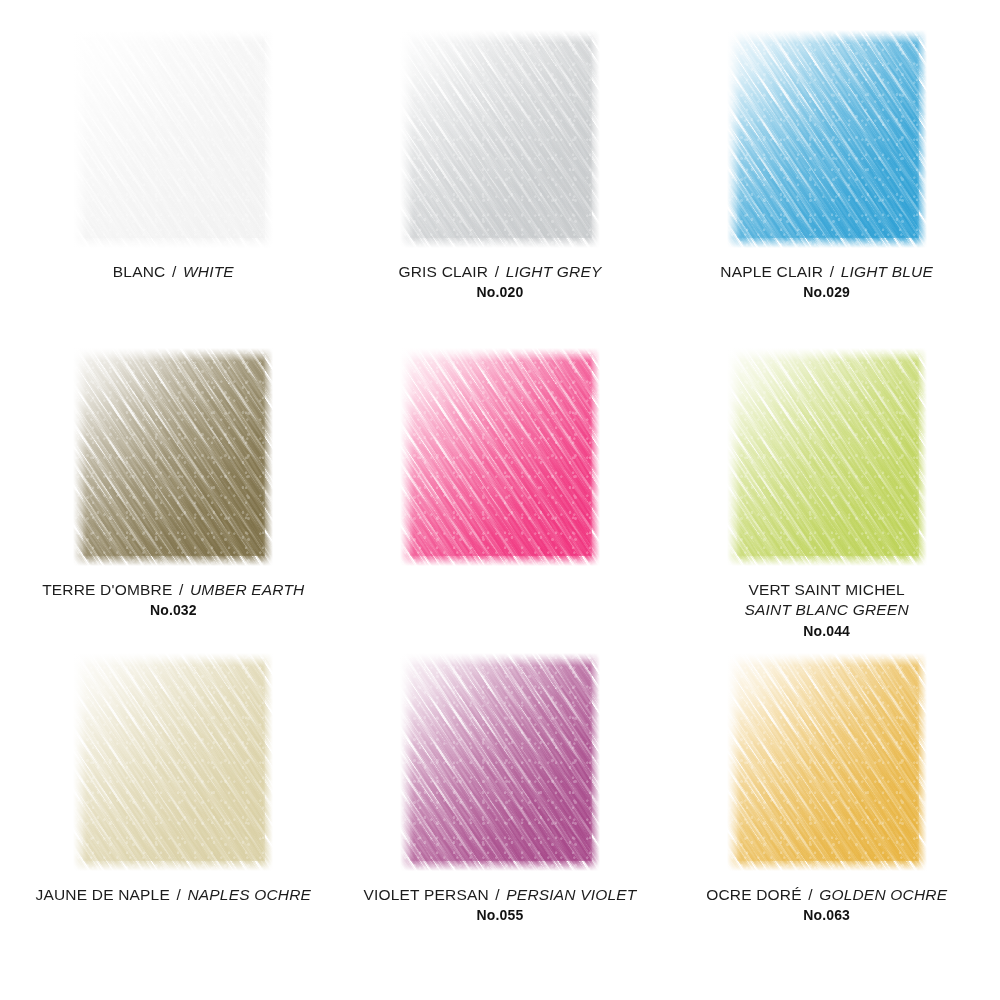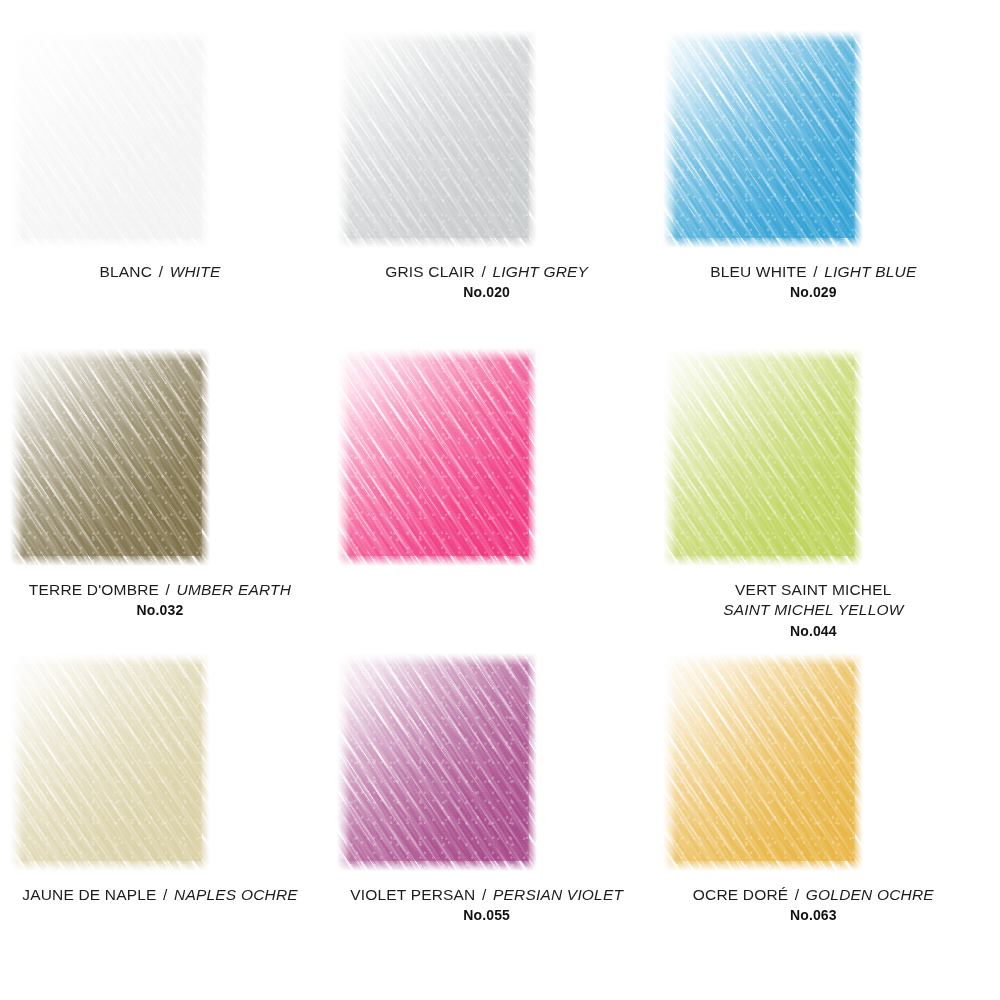--- a/index.html
+++ b/index.html
@@ -22,20 +22,21 @@
     height: 1000px;
     display: grid;
     grid-template-columns: repeat(3, 1fr);
     grid-template-rows: 318px 305px 305px;
     padding: 30px 10px 40px 10px;
   }
 
   .swatch-cell {
     display: flex;
     flex-direction: column;
+    align-items: center;
   }
 
   
   .swatch-art-wrap {
     width: 200px;
     height: 218px;
     position: relative;
     flex: 0 0 auto;
   }
 
@@ -189,21 +190,21 @@
           <div class="layer-wash" style="background: linear-gradient(135deg, rgba(43, 159, 212, 0) 4%, rgba(43, 159, 212, 0.18) 26%, rgba(43, 159, 212, 0.55) 52%, rgba(43, 159, 212, 0.86) 74%, rgba(43, 159, 212, 0.95) 100%);"></div>
           <div class="layer-coarse" style="background-image: repeating-linear-gradient(56deg, rgba(0, 0, 0, 0) 0px, rgba(0, 0, 0, 0) 4.6px, rgba(43, 159, 212, 0.8) 5px, rgba(43, 159, 212, 0.8) 10.6px, rgba(0, 0, 0, 0) 11px), repeating-linear-gradient(56deg, rgba(0, 0, 0, 0) 0px, rgba(0, 0, 0, 0) 14.8px, rgba(43, 159, 212, 0.55) 15.2px, rgba(43, 159, 212, 0.55) 18.6px, rgba(0, 0, 0, 0) 19px), repeating-linear-gradient(56deg, rgba(0, 0, 0, 0) 0px, rgba(0, 0, 0, 0) 4.4px, rgba(116, 192, 227, 0.45) 4.8px, rgba(116, 192, 227, 0.45) 6.6px, rgba(0, 0, 0, 0) 7px);"></div>
           <div class="layer-fine" style="background-image: repeating-linear-gradient(58deg, rgba(0, 0, 0, 0) 0px, rgba(0, 0, 0, 0) 1.8px, rgba(43, 159, 212, 0.62) 2.2px, rgba(43, 159, 212, 0.62) 3.8px, rgba(0, 0, 0, 0) 4.2px), repeating-linear-gradient(53deg, rgba(0, 0, 0, 0) 0px, rgba(0, 0, 0, 0) 2.9px, rgba(43, 159, 212, 0.45) 3.3px, rgba(43, 159, 212, 0.45) 5.6px, rgba(0, 0, 0, 0) 6px);"></div>
           <div class="layer-cross" style="background-image: repeating-linear-gradient(47deg, rgba(0, 0, 0, 0) 0px, rgba(0, 0, 0, 0) 5.6px, rgba(43, 159, 212, 0.55) 6px, rgba(43, 159, 212, 0.55) 8.6px, rgba(0, 0, 0, 0) 9px), repeating-linear-gradient(62deg, rgba(0, 0, 0, 0) 0px, rgba(0, 0, 0, 0) 10px, rgba(116, 192, 227, 0.5) 10.4px, rgba(116, 192, 227, 0.5) 12.6px, rgba(0, 0, 0, 0) 13px);"></div>
           <div class="layer-grain"></div>
           <div class="layer-falloff"></div>
           <div class="layer-edge"></div>
         </div>
       </div>
       <div class="swatch-caption">
-        <div class="caption-names"><span class="name-fr">BLEU WHITE</span> <span class="name-sep">/</span> <span class="name-en">LIGHT BLUE</span></div>
+        <div class="caption-names"><span class="name-fr">NAPLE CLAIR</span> <span class="name-sep">/</span> <span class="name-en">LIGHT BLUE</span></div>
         <div class="caption-number">No.029</div>
       </div>
     </div>
     <div class="swatch-cell">
       <div class="swatch-art-wrap">
         <div class="swatch-art">
           <div class="layer-wash" style="background: linear-gradient(135deg, rgba(122, 108, 67, 0) 4%, rgba(122, 108, 67, 0.18) 26%, rgba(122, 108, 67, 0.55) 52%, rgba(122, 108, 67, 0.86) 74%, rgba(122, 108, 67, 0.95) 100%);"></div>
           <div class="layer-coarse" style="background-image: repeating-linear-gradient(56deg, rgba(0, 0, 0, 0) 0px, rgba(0, 0, 0, 0) 4.6px, rgba(122, 108, 67, 0.8) 5px, rgba(122, 108, 67, 0.8) 10.6px, rgba(0, 0, 0, 0) 11px), repeating-linear-gradient(56deg, rgba(0, 0, 0, 0) 0px, rgba(0, 0, 0, 0) 14.8px, rgba(122, 108, 67, 0.55) 15.2px, rgba(122, 108, 67, 0.55) 18.6px, rgba(0, 0, 0, 0) 19px), repeating-linear-gradient(56deg, rgba(0, 0, 0, 0) 0px, rgba(0, 0, 0, 0) 4.4px, rgba(167, 155, 118, 0.45) 4.8px, rgba(167, 155, 118, 0.45) 6.6px, rgba(0, 0, 0, 0) 7px);"></div>
           <div class="layer-fine" style="background-image: repeating-linear-gradient(58deg, rgba(0, 0, 0, 0) 0px, rgba(0, 0, 0, 0) 1.8px, rgba(122, 108, 67, 0.62) 2.2px, rgba(122, 108, 67, 0.62) 3.8px, rgba(0, 0, 0, 0) 4.2px), repeating-linear-gradient(53deg, rgba(0, 0, 0, 0) 0px, rgba(0, 0, 0, 0) 2.9px, rgba(122, 108, 67, 0.45) 3.3px, rgba(122, 108, 67, 0.45) 5.6px, rgba(0, 0, 0, 0) 6px);"></div>
           <div class="layer-cross" style="background-image: repeating-linear-gradient(47deg, rgba(0, 0, 0, 0) 0px, rgba(0, 0, 0, 0) 5.6px, rgba(122, 108, 67, 0.55) 6px, rgba(122, 108, 67, 0.55) 8.6px, rgba(0, 0, 0, 0) 9px), repeating-linear-gradient(62deg, rgba(0, 0, 0, 0) 0px, rgba(0, 0, 0, 0) 10px, rgba(167, 155, 118, 0.5) 10.4px, rgba(167, 155, 118, 0.5) 12.6px, rgba(0, 0, 0, 0) 13px);"></div>
@@ -240,21 +241,21 @@
           <div class="layer-fine" style="background-image: repeating-linear-gradient(58deg, rgba(0, 0, 0, 0) 0px, rgba(0, 0, 0, 0) 1.8px, rgba(188, 210, 85, 0.62) 2.2px, rgba(188, 210, 85, 0.62) 3.8px, rgba(0, 0, 0, 0) 4.2px), repeating-linear-gradient(53deg, rgba(0, 0, 0, 0) 0px, rgba(0, 0, 0, 0) 2.9px, rgba(188, 210, 85, 0.45) 3.3px, rgba(188, 210, 85, 0.45) 5.6px, rgba(0, 0, 0, 0) 6px);"></div>
           <div class="layer-cross" style="background-image: repeating-linear-gradient(47deg, rgba(0, 0, 0, 0) 0px, rgba(0, 0, 0, 0) 5.6px, rgba(188, 210, 85, 0.55) 6px, rgba(188, 210, 85, 0.55) 8.6px, rgba(0, 0, 0, 0) 9px), repeating-linear-gradient(62deg, rgba(0, 0, 0, 0) 0px, rgba(0, 0, 0, 0) 10px, rgba(212, 226, 140, 0.5) 10.4px, rgba(212, 226, 140, 0.5) 12.6px, rgba(0, 0, 0, 0) 13px);"></div>
           <div class="layer-grain"></div>
           <div class="layer-falloff"></div>
           <div class="layer-edge"></div>
         </div>
       </div>
       <div class="swatch-caption">
         <div class="caption-names wrapped">
           <span class="name-fr">VERT SAINT MICHEL</span>  
-          <span class="name-en">SAINT MICHEL YELLOW</span>
+          <span class="name-en">SAINT BLANC GREEN</span>
         </div>
         <div class="caption-number">No.044</div>
       </div>
     </div>
     <div class="swatch-cell">
       <div class="swatch-art-wrap">
         <div class="swatch-art">
           <div class="layer-wash" style="background: linear-gradient(135deg, rgba(217, 207, 163, 0) 4%, rgba(217, 207, 163, 0.18) 26%, rgba(217, 207, 163, 0.55) 52%, rgba(217, 207, 163, 0.86) 74%, rgba(217, 207, 163, 0.95) 100%);"></div>
           <div class="layer-coarse" style="background-image: repeating-linear-gradient(56deg, rgba(0, 0, 0, 0) 0px, rgba(0, 0, 0, 0) 4.6px, rgba(217, 207, 163, 0.8) 5px, rgba(217, 207, 163, 0.8) 10.6px, rgba(0, 0, 0, 0) 11px), repeating-linear-gradient(56deg, rgba(0, 0, 0, 0) 0px, rgba(0, 0, 0, 0) 14.8px, rgba(217, 207, 163, 0.55) 15.2px, rgba(217, 207, 163, 0.55) 18.6px, rgba(0, 0, 0, 0) 19px), repeating-linear-gradient(56deg, rgba(0, 0, 0, 0) 0px, rgba(0, 0, 0, 0) 4.4px, rgba(232, 226, 198, 0.45) 4.8px, rgba(232, 226, 198, 0.45) 6.6px, rgba(0, 0, 0, 0) 7px);"></div>
           <div class="layer-fine" style="background-image: repeating-linear-gradient(58deg, rgba(0, 0, 0, 0) 0px, rgba(0, 0, 0, 0) 1.8px, rgba(217, 207, 163, 0.62) 2.2px, rgba(217, 207, 163, 0.62) 3.8px, rgba(0, 0, 0, 0) 4.2px), repeating-linear-gradient(53deg, rgba(0, 0, 0, 0) 0px, rgba(0, 0, 0, 0) 2.9px, rgba(217, 207, 163, 0.45) 3.3px, rgba(217, 207, 163, 0.45) 5.6px, rgba(0, 0, 0, 0) 6px);"></div>

